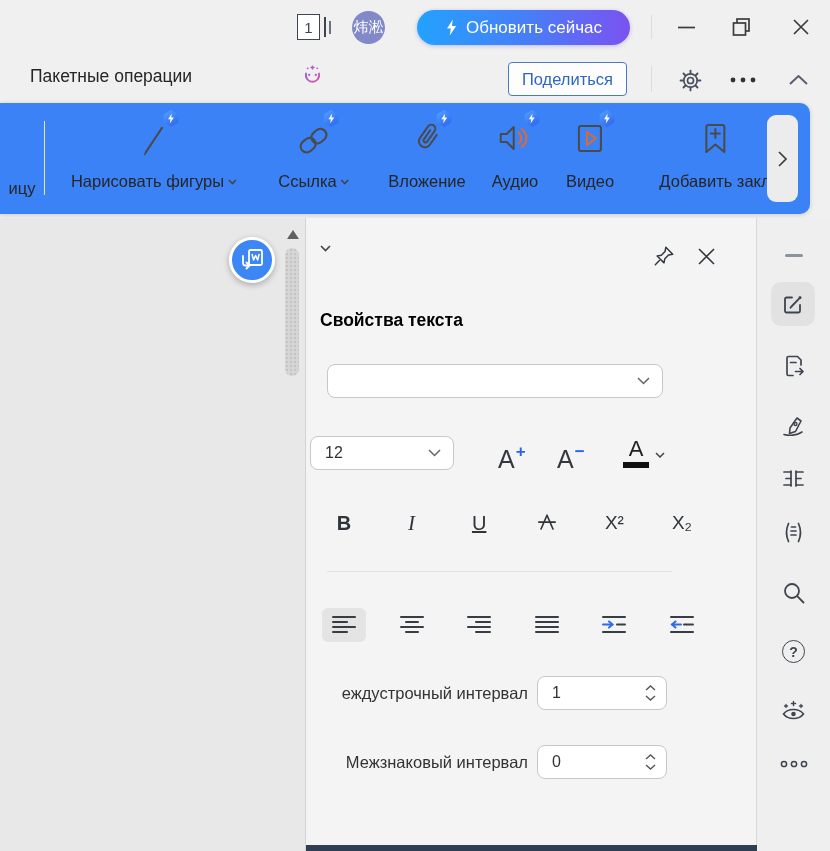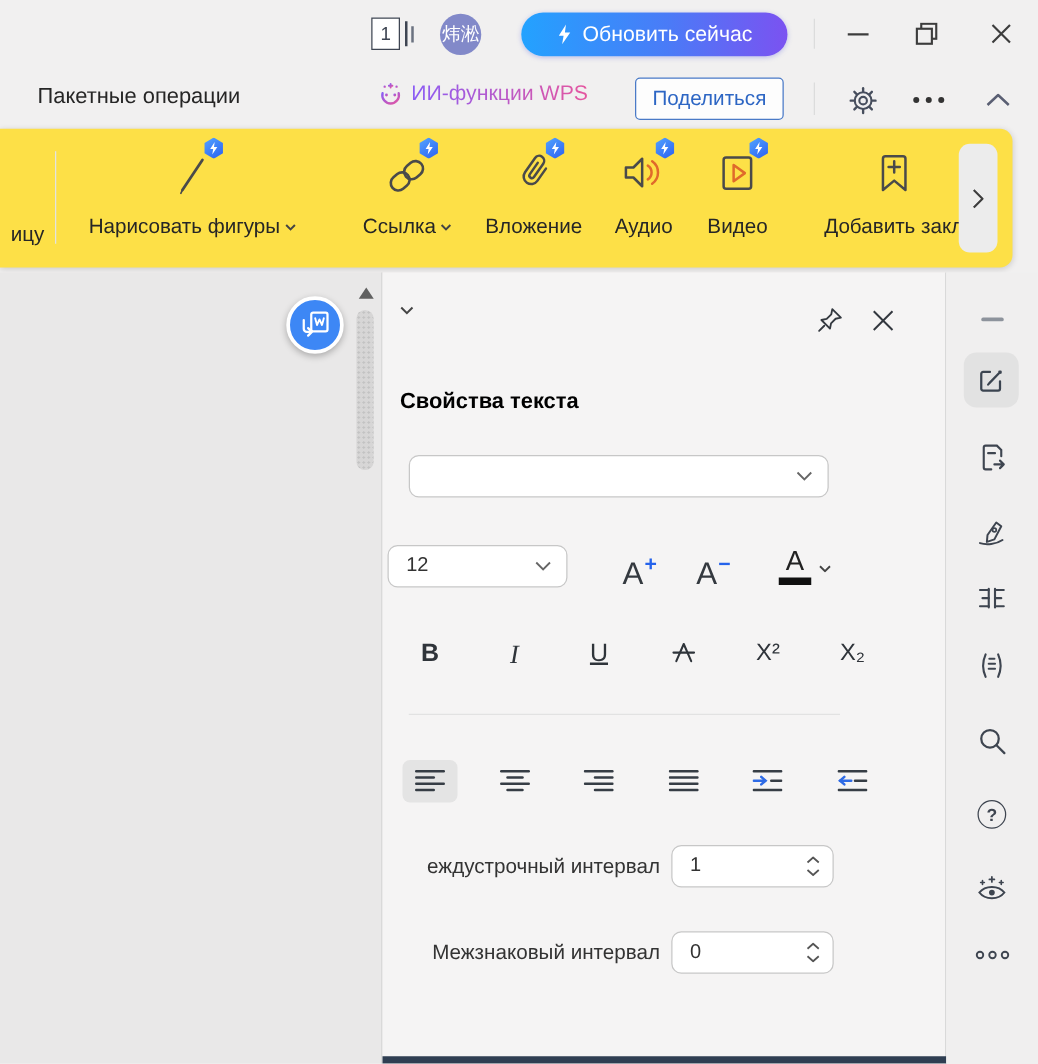--- a/index.html
+++ b/index.html
@@ -32,21 +32,21 @@
   .ai-btn { position:absolute; left:303px; top:11px; display:flex; align-items:center; gap:7px; cursor:pointer; background:none; border:none; }
   .ai-text { font-size:17px; background:linear-gradient(90deg,#8a5cf5,#e5569f); -webkit-background-clip:text; background-clip:text;
              color:transparent; }
   .share-btn { position:absolute; left:508px; top:8px; width:119px; height:34px; background:#fdfdfd;
              border:1px solid #4a7ac7; border-radius:4px; color:#2d66c4; font-size:16.5px; cursor:pointer;
              font-family:"Liberation Sans", sans-serif; }
   .icon-btn { background:none; border:none; cursor:pointer; position:absolute; display:flex; align-items:center; justify-content:center; }
 
   
   .toolbar-zone { position:absolute; left:0; top:103px; width:830px; height:115px; }
-  .toolbar-card { position:absolute; left:0; top:0; width:810px; height:111px; background:#fde047;
+  .toolbar-card { position:absolute; left:0; top:0; width:810px; height:111px; background:#3b82f6;
                   border-radius:0 10px 10px 0; box-shadow:0 1px 5px rgba(0,0,0,.16); }
   .tb-clip-label { position:absolute; left:0; top:0; width:44px; height:100%; display:flex; align-items:flex-end; justify-content:center;
                   padding-bottom:16px; font-size:16.5px; color:#262626; cursor:pointer; }
   .tb-sep { position:absolute; left:44px; top:18px; width:1px; height:74px; background:#e3e3e3; }
   .tb-item { position:absolute; top:10px; height:92px; display:flex; flex-direction:column; align-items:center;
              justify-content:space-between; transform:translateX(-50%); cursor:pointer; background:none; border:none; padding:0 4px 14px 4px; }
   .tb-icon-wrap { position:relative; width:44px; height:50px; display:flex; align-items:center; justify-content:center; }
   .tb-label { font-size:16.5px; color:#262626; white-space:nowrap; display:flex; align-items:center; gap:4px;
               font-family:"Liberation Sans", sans-serif; }
   .ai-badge { position:absolute; right:-3px; top:-3px; width:16px; height:17px;
@@ -166,21 +166,20 @@
               <stop offset="1" stop-color="#e5569f"></stop>
             </linearGradient>
           </defs>
         <path d="M3.2 9 a7 7 0 1 0 13.6 0" fill="none" stroke="url(#aig)" stroke-width="2" stroke-linecap="round"></path>
         <circle cx="6.5" cy="10.5" r="1.2" fill="url(#aig)"></circle>
         <circle cx="13.5" cy="10.5" r="1.2" fill="url(#aig)"></circle>
         <path d="M10 1.2 v3 M8.5 2.7 h3" stroke="url(#aig)" stroke-width="1.6" stroke-linecap="round"></path>
         <circle cx="5" cy="3.5" r="1" fill="url(#aig)"></circle>
           <circle cx="15" cy="3.5" r="1" fill="url(#aig)"></circle>
       </svg>
-      <span class="ai-text">ИИ-функции WPS</span>
     </button>
     <button class="share-btn">Поделиться</button>
     <div class="tb-divider-v" style="left:651px; top:12px; height:26px;"></div>
     <button class="icon-btn" style="left:676px; top:13px; width:28px; height:26px;">
       <svg width="23" height="23" viewBox="0 0 22 22">
         <circle cx="11" cy="11" r="6.4" fill="none" stroke="#474e5d" stroke-width="1.6"></circle>
         <circle cx="11" cy="11" r="2.9" fill="none" stroke="#474e5d" stroke-width="1.6"></circle>
         <g stroke="#474e5d" stroke-width="1.8" stroke-linecap="round">
           <line x1="11" y1="1.5" x2="11" y2="4.2"></line>
             <line x1="11" y1="17.8" x2="11" y2="20.5"></line>
@@ -225,21 +224,21 @@
           </span>
         </span>
         <span class="tb-label">
           <span>Нарисовать фигуры</span>
           <svg width="9" height="6" viewBox="0 0 9 6">
               <polyline points="1,1 4.5,4.5 8,1" fill="none" stroke="#444" stroke-width="1.6"></polyline>
             </svg>
         </span>
       </button>
 
-      <button class="tb-item" style="left:326px;">
+      <button class="tb-item" style="left:314px;">
         <span class="tb-icon-wrap">
           <svg width="38" height="40" viewBox="0 0 38 40">
             <g transform="rotate(-40 19 22)" fill="none" stroke="#4a4a4a" stroke-width="2.1">
               <rect x="3" y="16" width="16" height="12" rx="6"></rect>
               <rect x="17" y="16" width="16" height="12" rx="6"></rect>
             </g>
           </svg>
           <span class="ai-badge">
             <svg width="8" height="11" viewBox="0 0 12 16">
                 <path d="M7.2 0.5 L1.8 9 H5.4 L4.3 15.5 L10.4 6.6 H6.4 Z" fill="#fff"></path>

